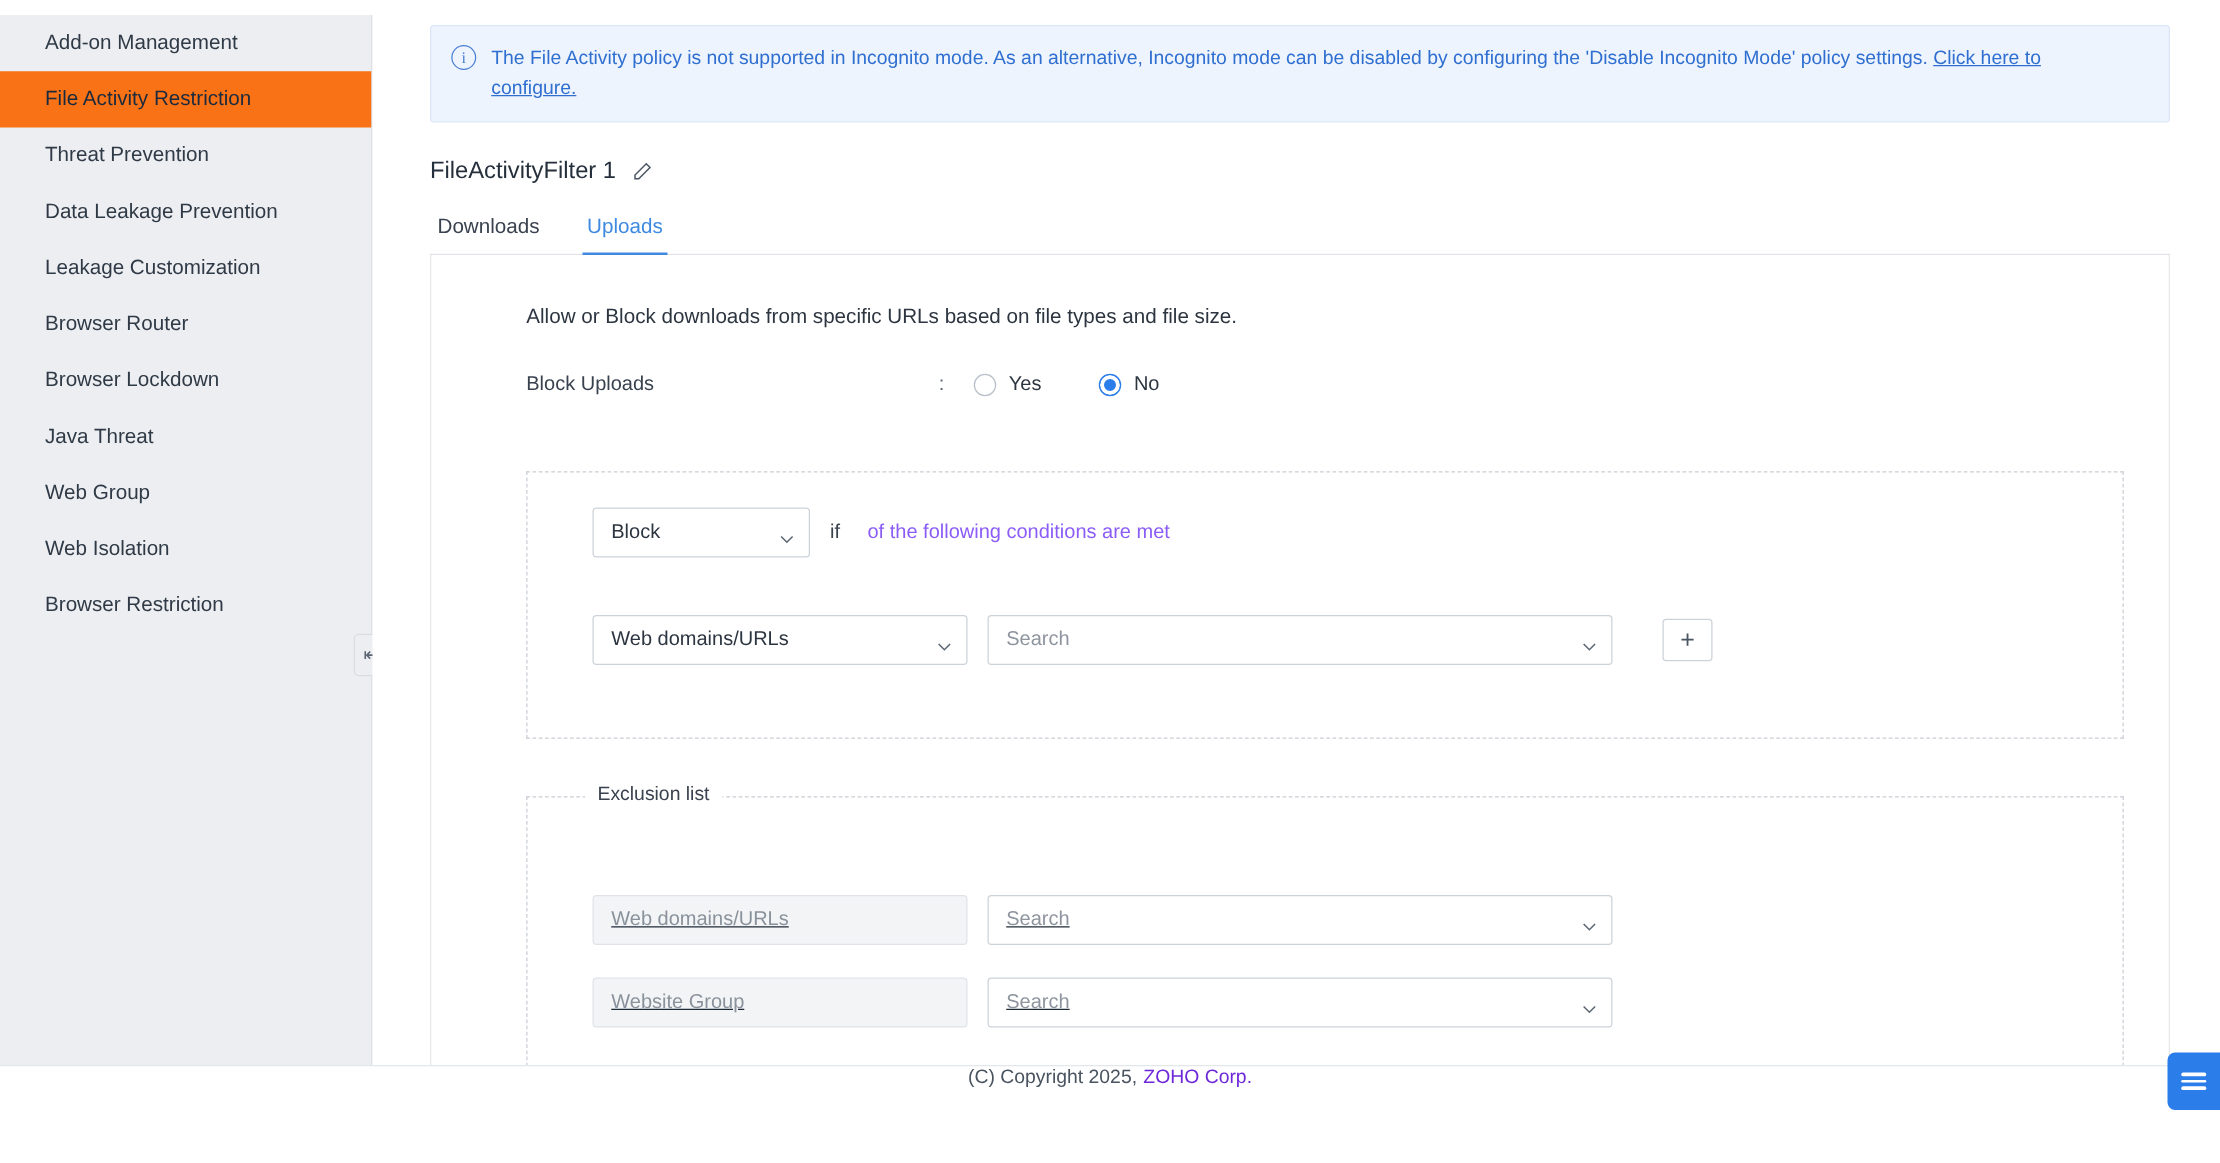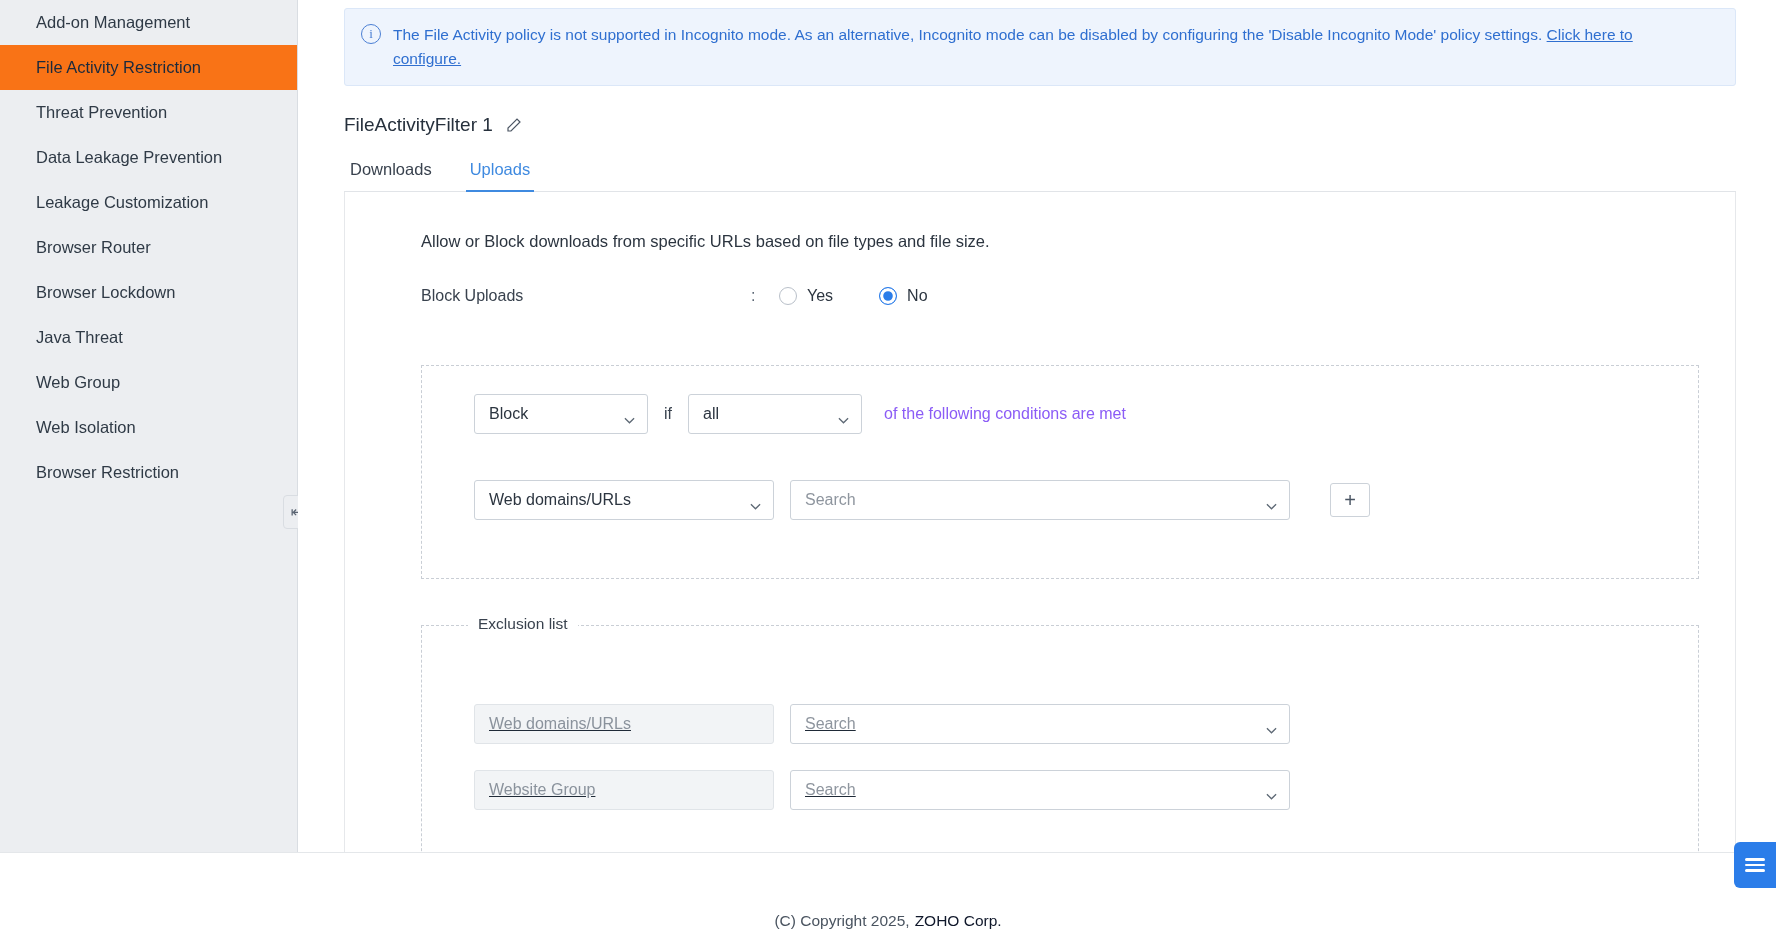--- a/index.html
+++ b/index.html
@@ -14,20 +14,21 @@
   .app {
     position: relative;
     width: 1776px; height: 930px;
     display: flex;
     flex-direction: column;
   }
   .body-row {
     display: flex;
     flex: 1 1 auto;
     min-height: 0;
+    margin-top: 12px;
   }
 
   
   .sidebar {
     width: 298px;
     flex: 0 0 298px;
     background: #eceef1;
     border-right: 1px solid #d9dde2;
     position: relative;
     padding-top: 0px;
@@ -279,27 +280,27 @@
     gap: 16px;
     margin-bottom: 26px;
   }
 
   
   .footer {
     flex: 0 0 auto;
     height: 78px;
     border-top: 1px solid #e4e7ea;
     display: flex;
-    align-items: flex-end;
+    align-items: flex-start;
     justify-content: center;
     font-size: 15.5px;
     color: #4a5460;
     background: #ffffff;
   }
-  .footer a { color: #0f172a; text-decoration: none; cursor: pointer; margin-left: 5px; }
+  .footer a { color: #6d28d9; text-decoration: none; cursor: pointer; margin-left: 5px; }
 
   .fab {
     position: absolute;
     right: 0px; bottom: 42px;
     width: 42px; height: 46px;
     background: #2b7de9;
     border-radius: 6px 0 0 6px;
     display: flex;
     align-items: center;
     justify-content: center;
@@ -409,28 +410,20 @@
               <div class="cond-head">
                 <div class="select w-block">
                   <span>Block</span>
                   <span class="chev">
                     <svg viewBox="0 0 12 7" width="11" height="7" fill="none" stroke="currentColor" stroke-width="1.4">
                         <path d="M1 1l5 5 5-5"></path>
                       </svg>
                   </span>
                 </div>
                 <div class="if-word">if</div>
-                <div class="select w-all">
-                  <span>all</span>
-                  <span class="chev">
-                    <svg viewBox="0 0 12 7" width="11" height="7" fill="none" stroke="currentColor" stroke-width="1.4">
-                        <path d="M1 1l5 5 5-5"></path>
-                      </svg>
-                  </span>
-                </div>
                 <div class="cond-tail">of the following conditions are met</div>
               </div>
 
               <div class="cond-row">
                 <div class="select w-attr">
                   <span>Web domains/URLs</span>
                   <span class="chev">
                     <svg viewBox="0 0 12 7" width="11" height="7" fill="none" stroke="currentColor" stroke-width="1.4">
                         <path d="M1 1l5 5 5-5"></path>
                       </svg>

